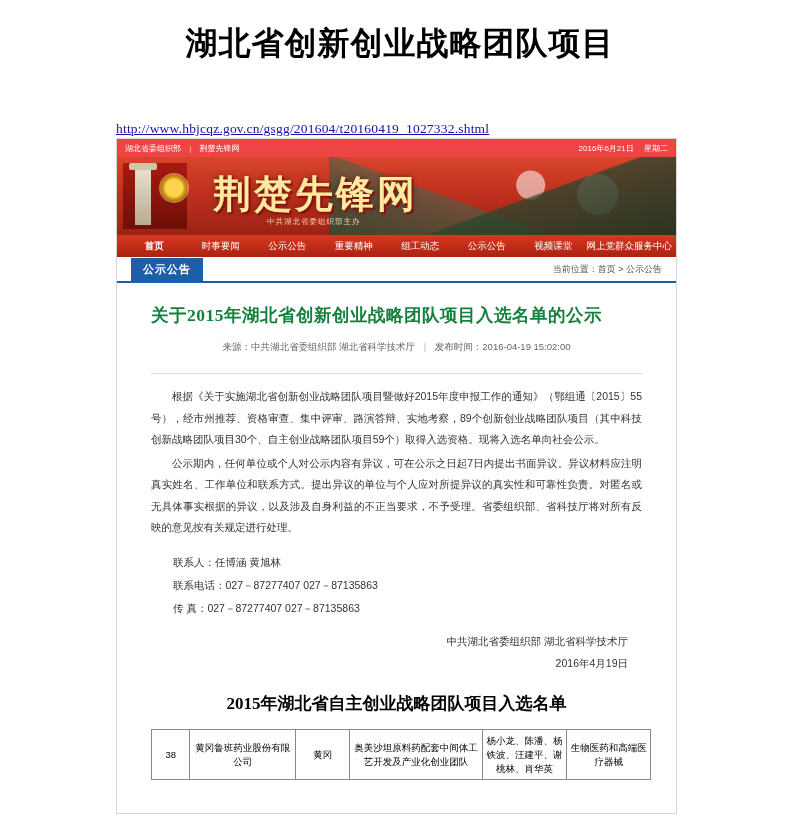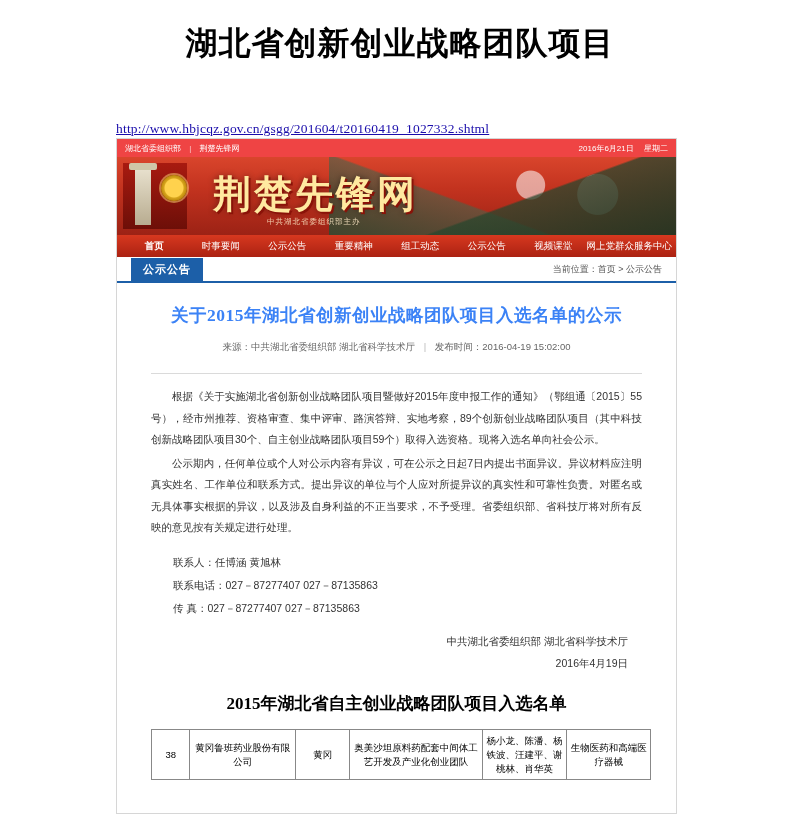--- a/index.html
+++ b/index.html
@@ -161,24 +161,23 @@
     font-size: 9px;
     color: #555;
   }
 
   
   .article {
     padding: 20px 34px 0 34px;
     box-sizing: border-box;
   }
   .art-title {
-    text-align: center;
     font-size: 17.5px;
     font-weight: bold;
-    color: #3b82f6;
+    color: #15803d;
     font-family: "Liberation Serif", serif;
     letter-spacing: .5px;
     margin-bottom: 14px;
   }
   .art-meta {
     text-align: center;
     font-size: 9.5px;
     color: #666;
     padding-bottom: 19px;
     border-bottom: 1px solid #dadada;

